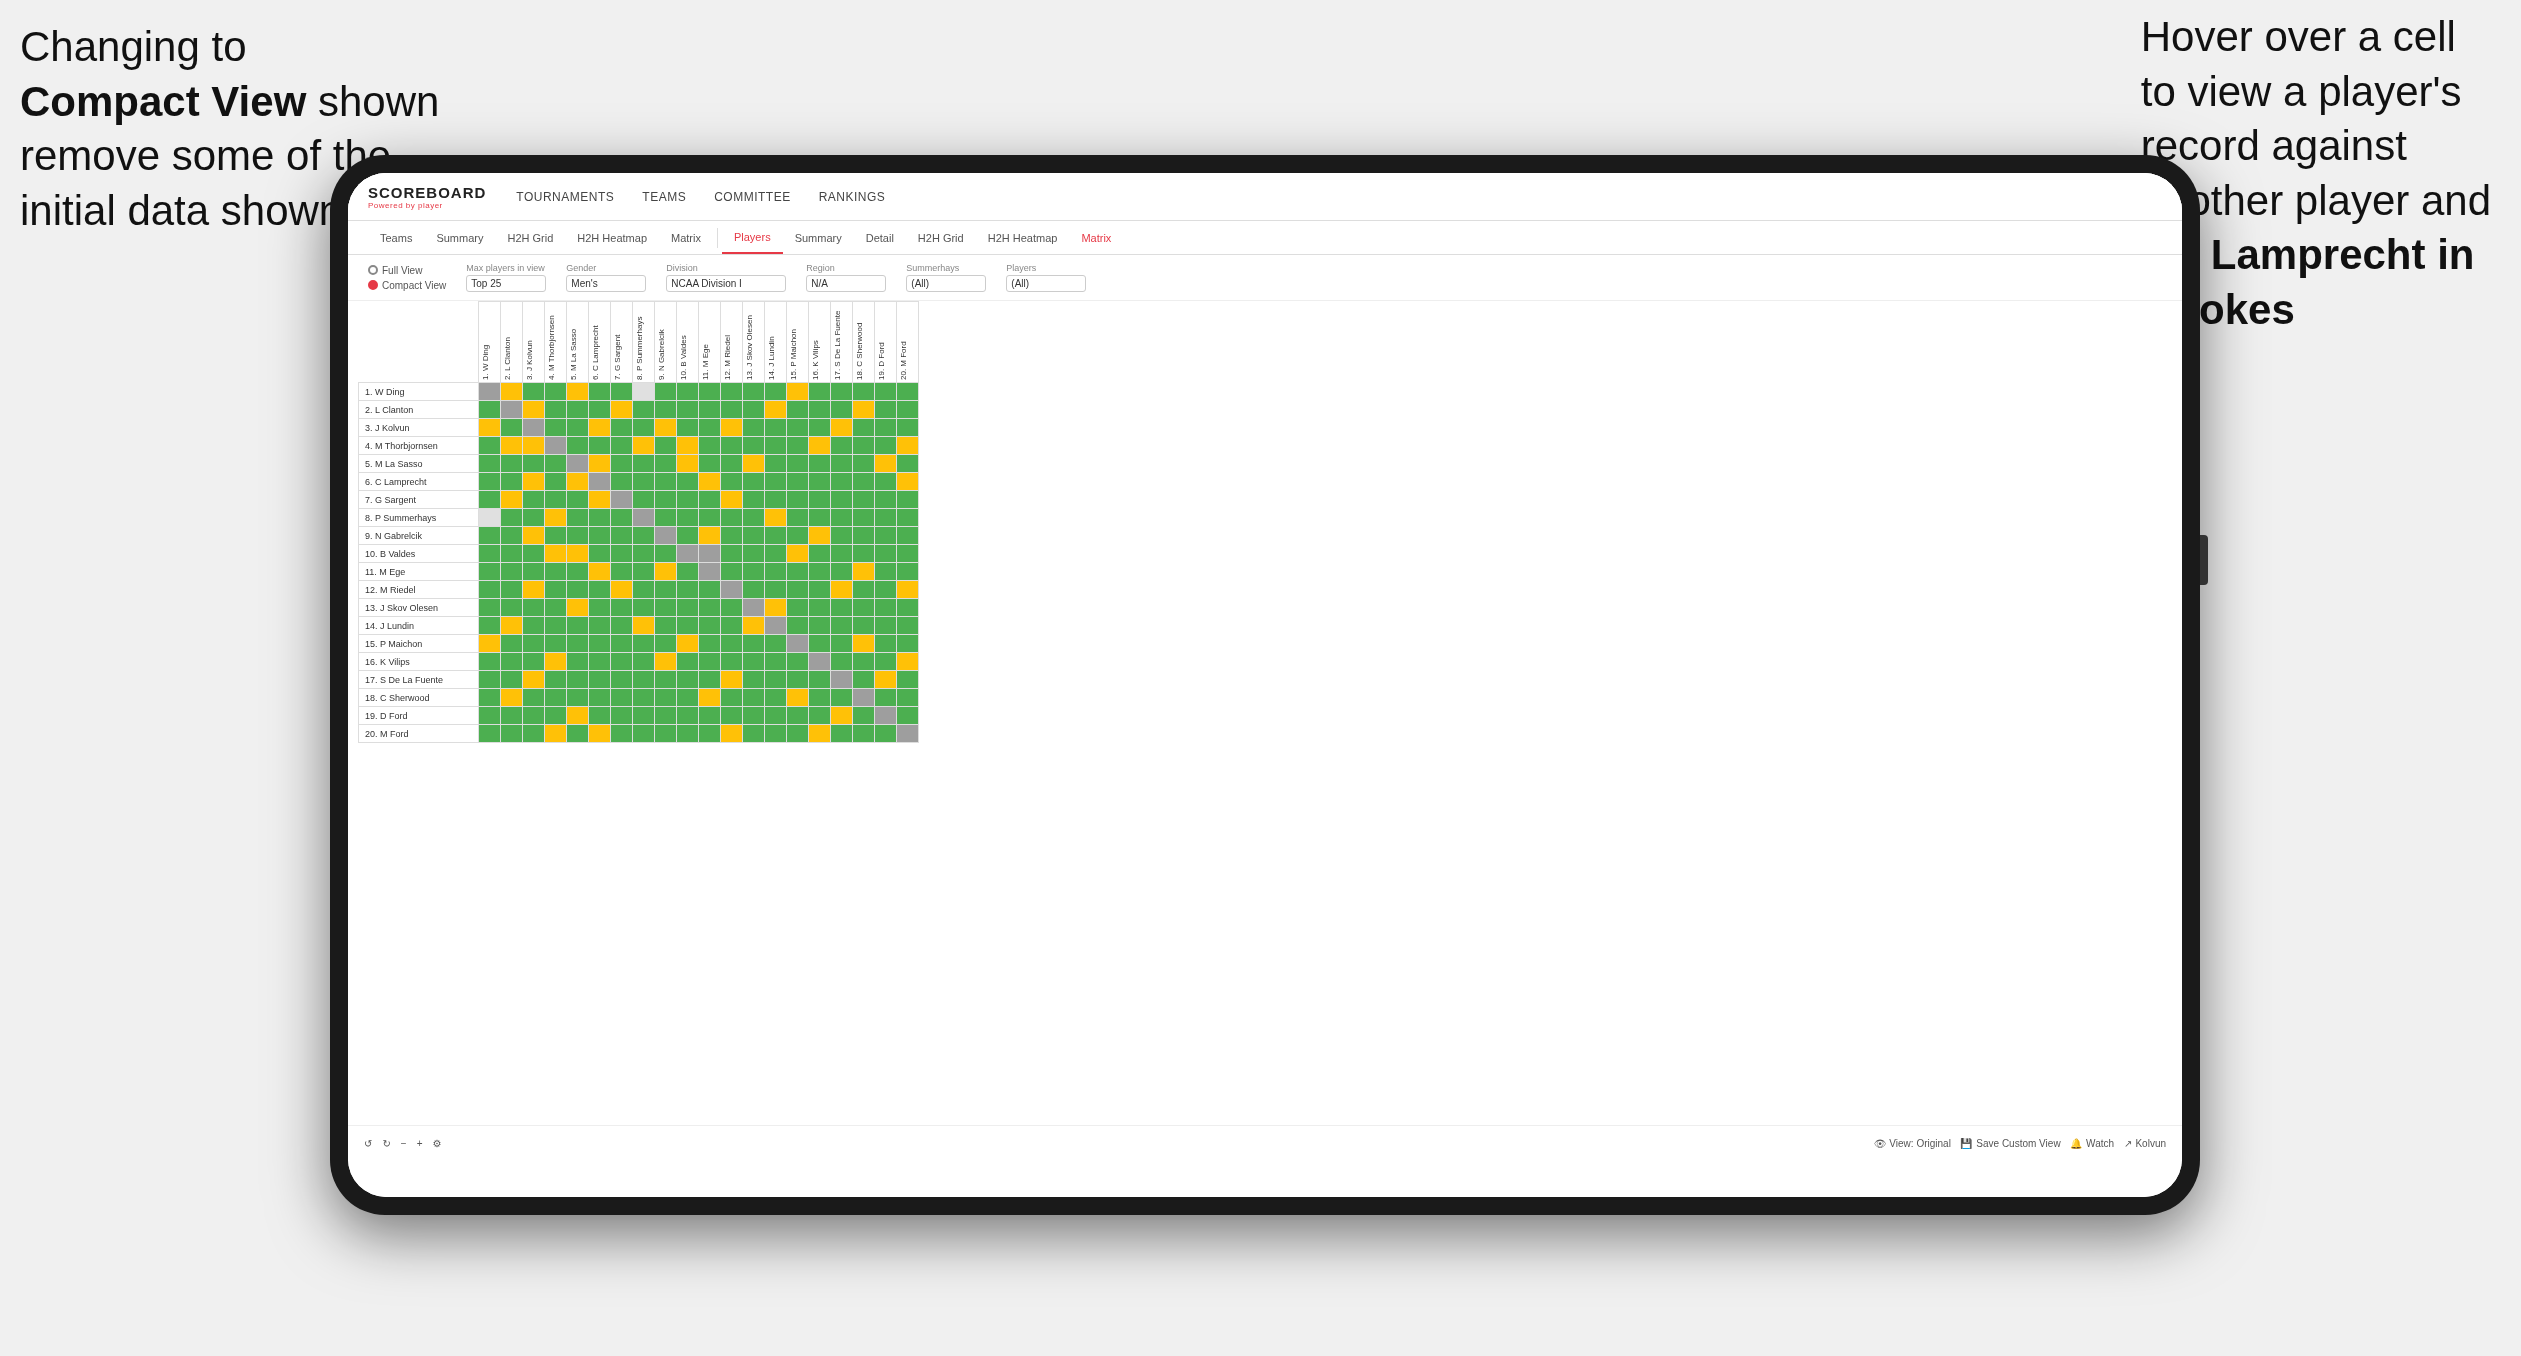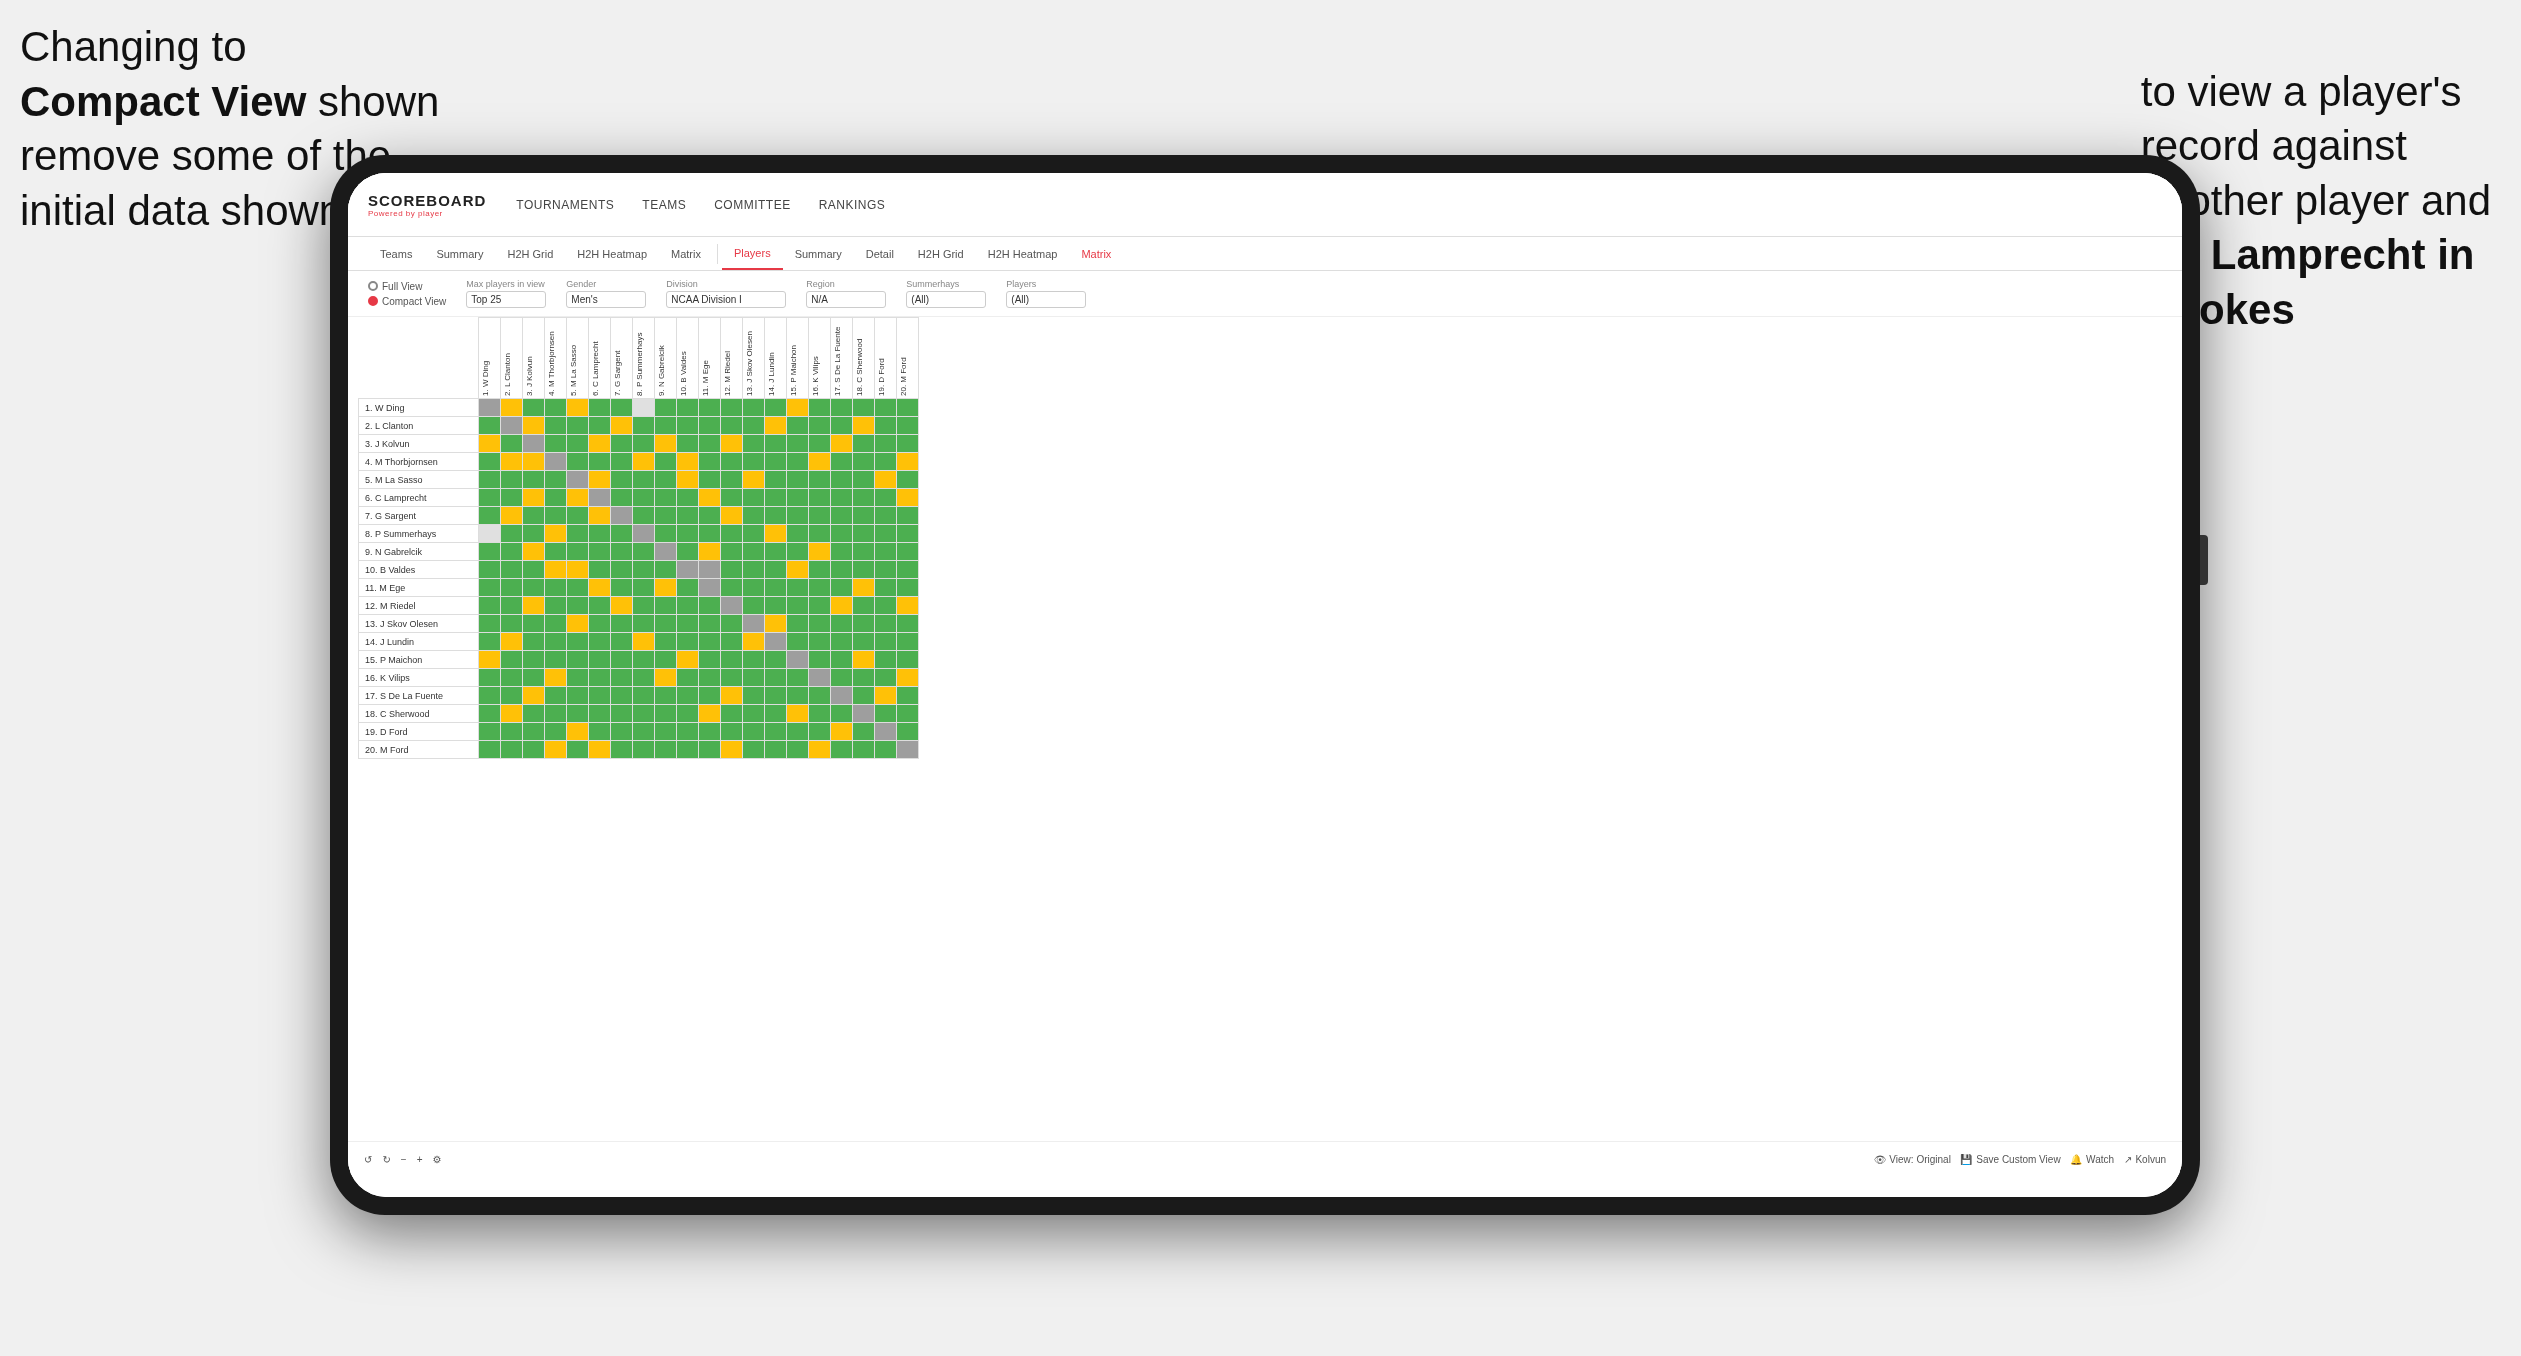--- a/index.html
+++ b/index.html
@@ -82,21 +82,21 @@
       overflow: hidden;
     }
 
     
     .top-nav {
       display: flex;
       align-items: center;
       padding: 8px 20px;
       border-bottom: 1px solid #ddd;
       background: #fff;
-      height: 64px;
+      height: 48px;
     }
 
     .logo-area {
       display: flex;
       flex-direction: column;
       margin-right: 30px;
     }
 
     .logo-text {
       font-size: 15px;
@@ -379,21 +379,21 @@
 <body>
 
 <div class="annotation-left">
   <span>Changing to</span><br>
   <strong>Compact View</strong><span> shown</span><br>
   <span>remove some of the</span><br>
   <span>initial data shown</span>
 </div>
 
 <div class="annotation-right">
-  <br>
+  <span>Hover over a cell</span><br>
   <span>to view a player's</span><br>
   <span>record against</span><br>
   <span>another player and</span><br>
   <span>the </span><strong>Lamprecht in</strong><br>
   <strong>Strokes</strong>
 </div>
 
 <svg class="arrow-svg-left" viewBox="0 0 280 160" xmlns="http://www.w3.org/2000/svg">
   <line x1="60" y1="20" x2="220" y2="130" stroke="#e63946" stroke-width="3"></line>
   <polygon points="215,120 228,138 205,135" fill="#e63946"></polygon>

